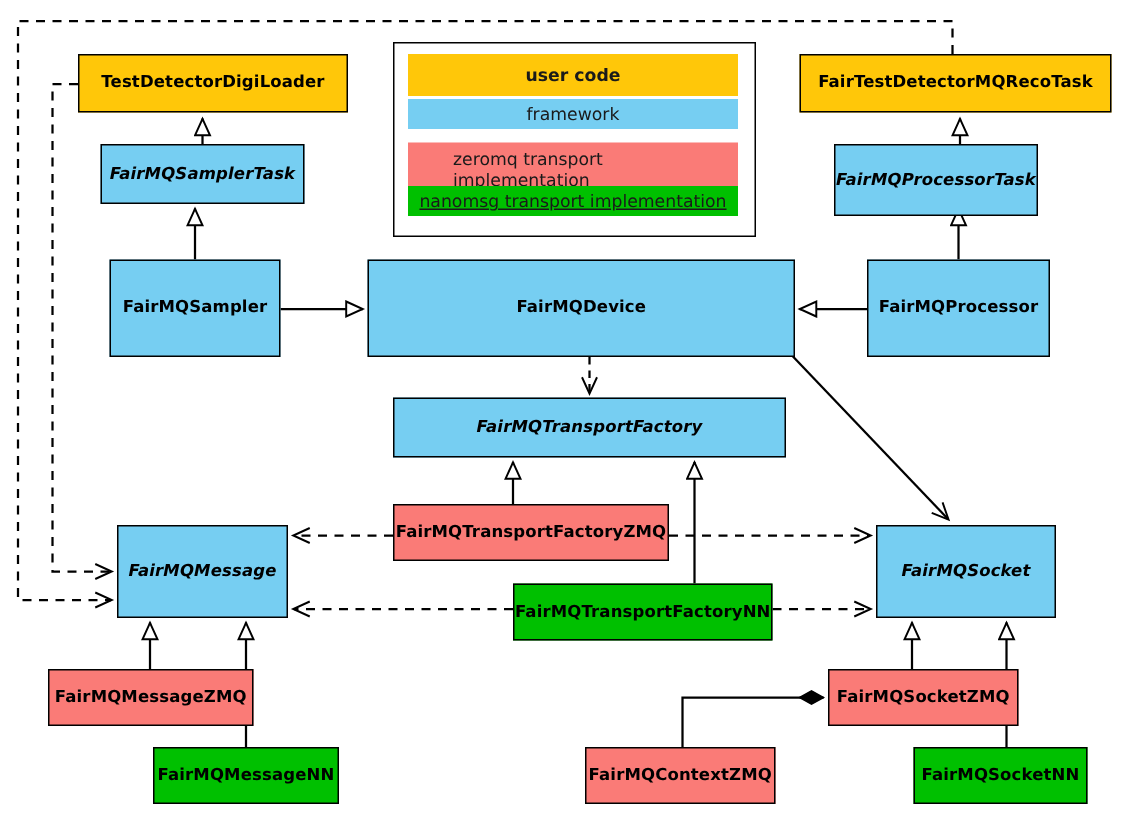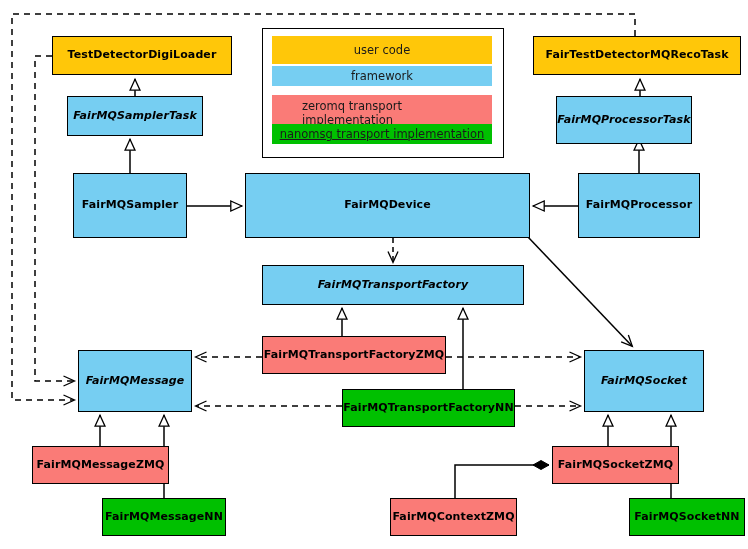--- a/index.html
+++ b/index.html
@@ -117,21 +117,21 @@
       <path d="M 608 446 L 608 415" marker-end="url(#hollow-tri)"></path>
 
       <path d="M 671 498 L 671 415" marker-end="url(#hollow-tri)"></path>
 
       <path d="M 549 465 L 455 465 L 455 498" marker-start="url(#filled-diamond)"></path>
     </g>
   </svg>
 
   <div class="legend-box" style="left:262px; top:28px; width:242px; height:130px;"></div>
 
-  <div class="legend-row" style="left:272px; top:36px; width:220px; height:28px; background:#FFC709; z-index:5;">
+  <div class="legend-row" style="left:272px; top:36px; width:220px; height:28px; background:#FFC709; z-index:5;font-weight:bold;">
     <span>user code</span>
   </div>
   <div class="legend-row" style="left:272px; top:66px; width:220px; height:20px; background:#76CEF2; z-index:5;">
     <span>framework</span>
   </div>
   <div class="legend-row" style="left:272px; top:95px; width:220px; height:36px; background:#FA7B77; z-index:5;padding-left:30px;">
     <span>zeromq transport implementation</span>
   </div>
   <div class="legend-row" style="left:272px; top:124px; width:220px; height:20px; background:#00C000; z-index:5;text-decoration:underline;">
     <span>nanomsg transport implementation</span>
@@ -190,21 +190,21 @@
   </div>
 
   <div class="node" style="left:102px; top:498px; width:124px; height:38px; background:#00C000;">
     <span>FairMQMessageNN</span>
   </div>
 
   <div class="node" style="left:552px; top:446px; width:127px; height:38px; background:#FA7B77;">
     <span>FairMQSocketZMQ</span>
   </div>
 
-  <div class="node" style="left:609px; top:498px; width:116px; height:38px; background:#00C000;margin-left:20px;">
+  <div class="node" style="left:609px; top:498px; width:116px; height:38px; background:#00C000;">
     <span>FairMQSocketNN</span>
   </div>
 
   <div class="node" style="left:390px; top:498px; width:127px; height:38px; background:#FA7B77;">
     <span>FairMQContextZMQ</span>
   </div>
 
 </div>
 
 </body></html>

